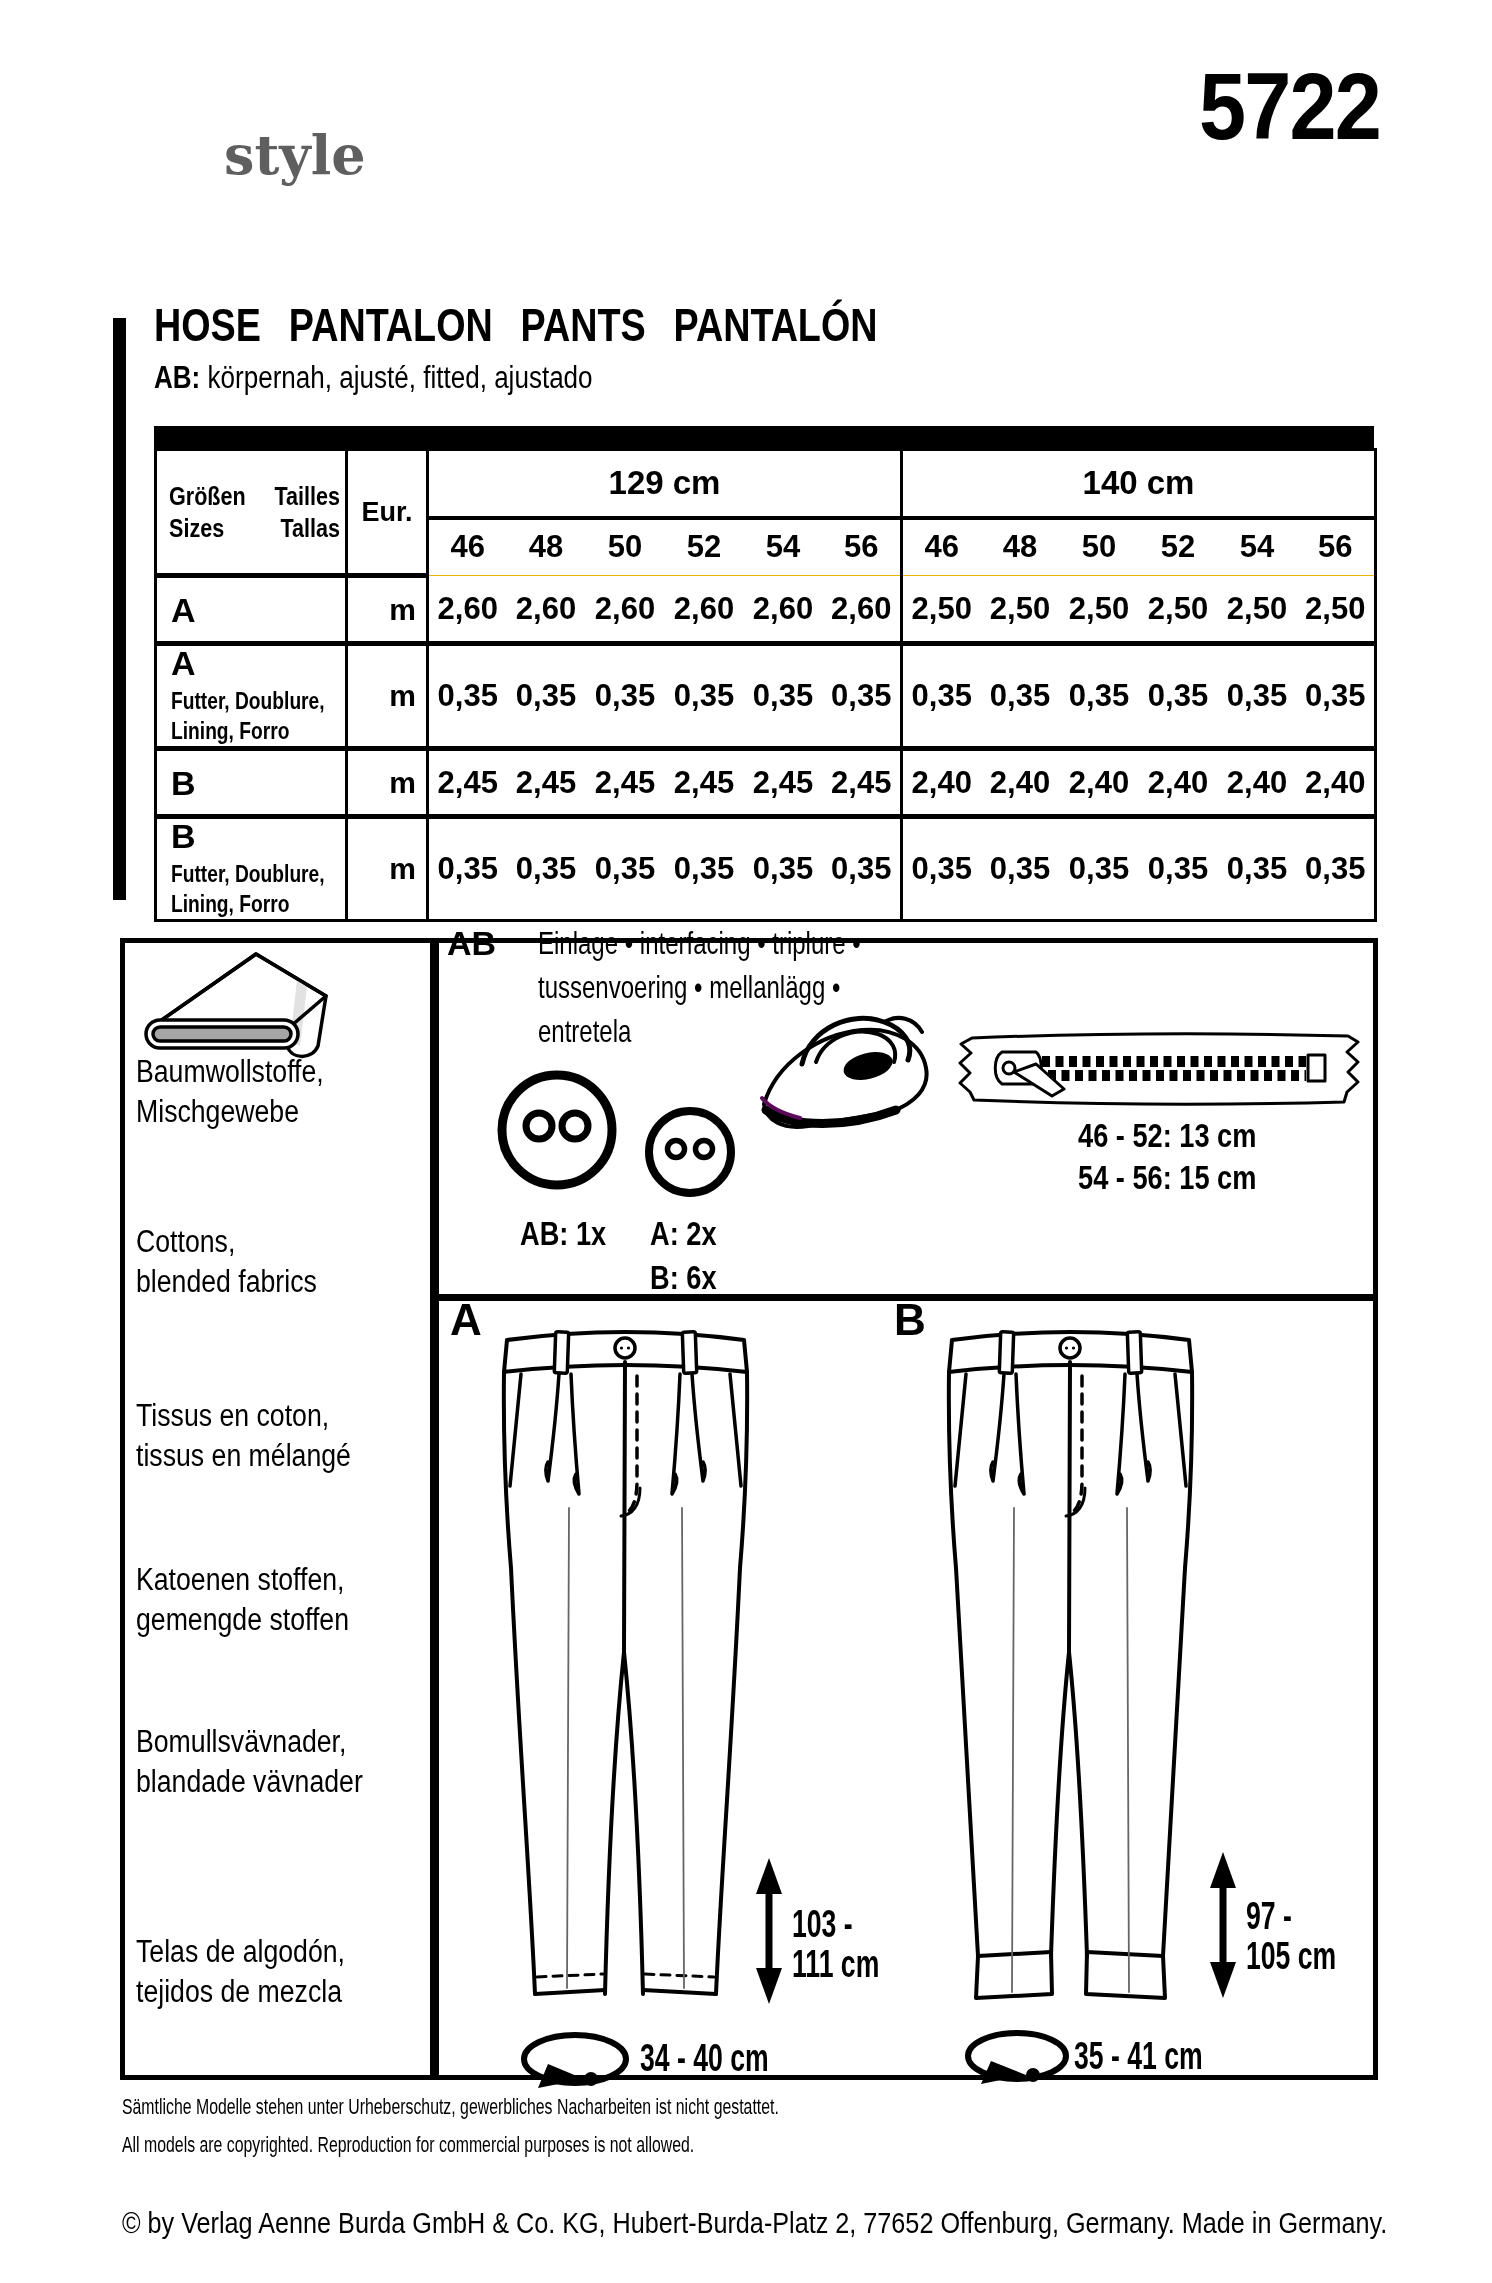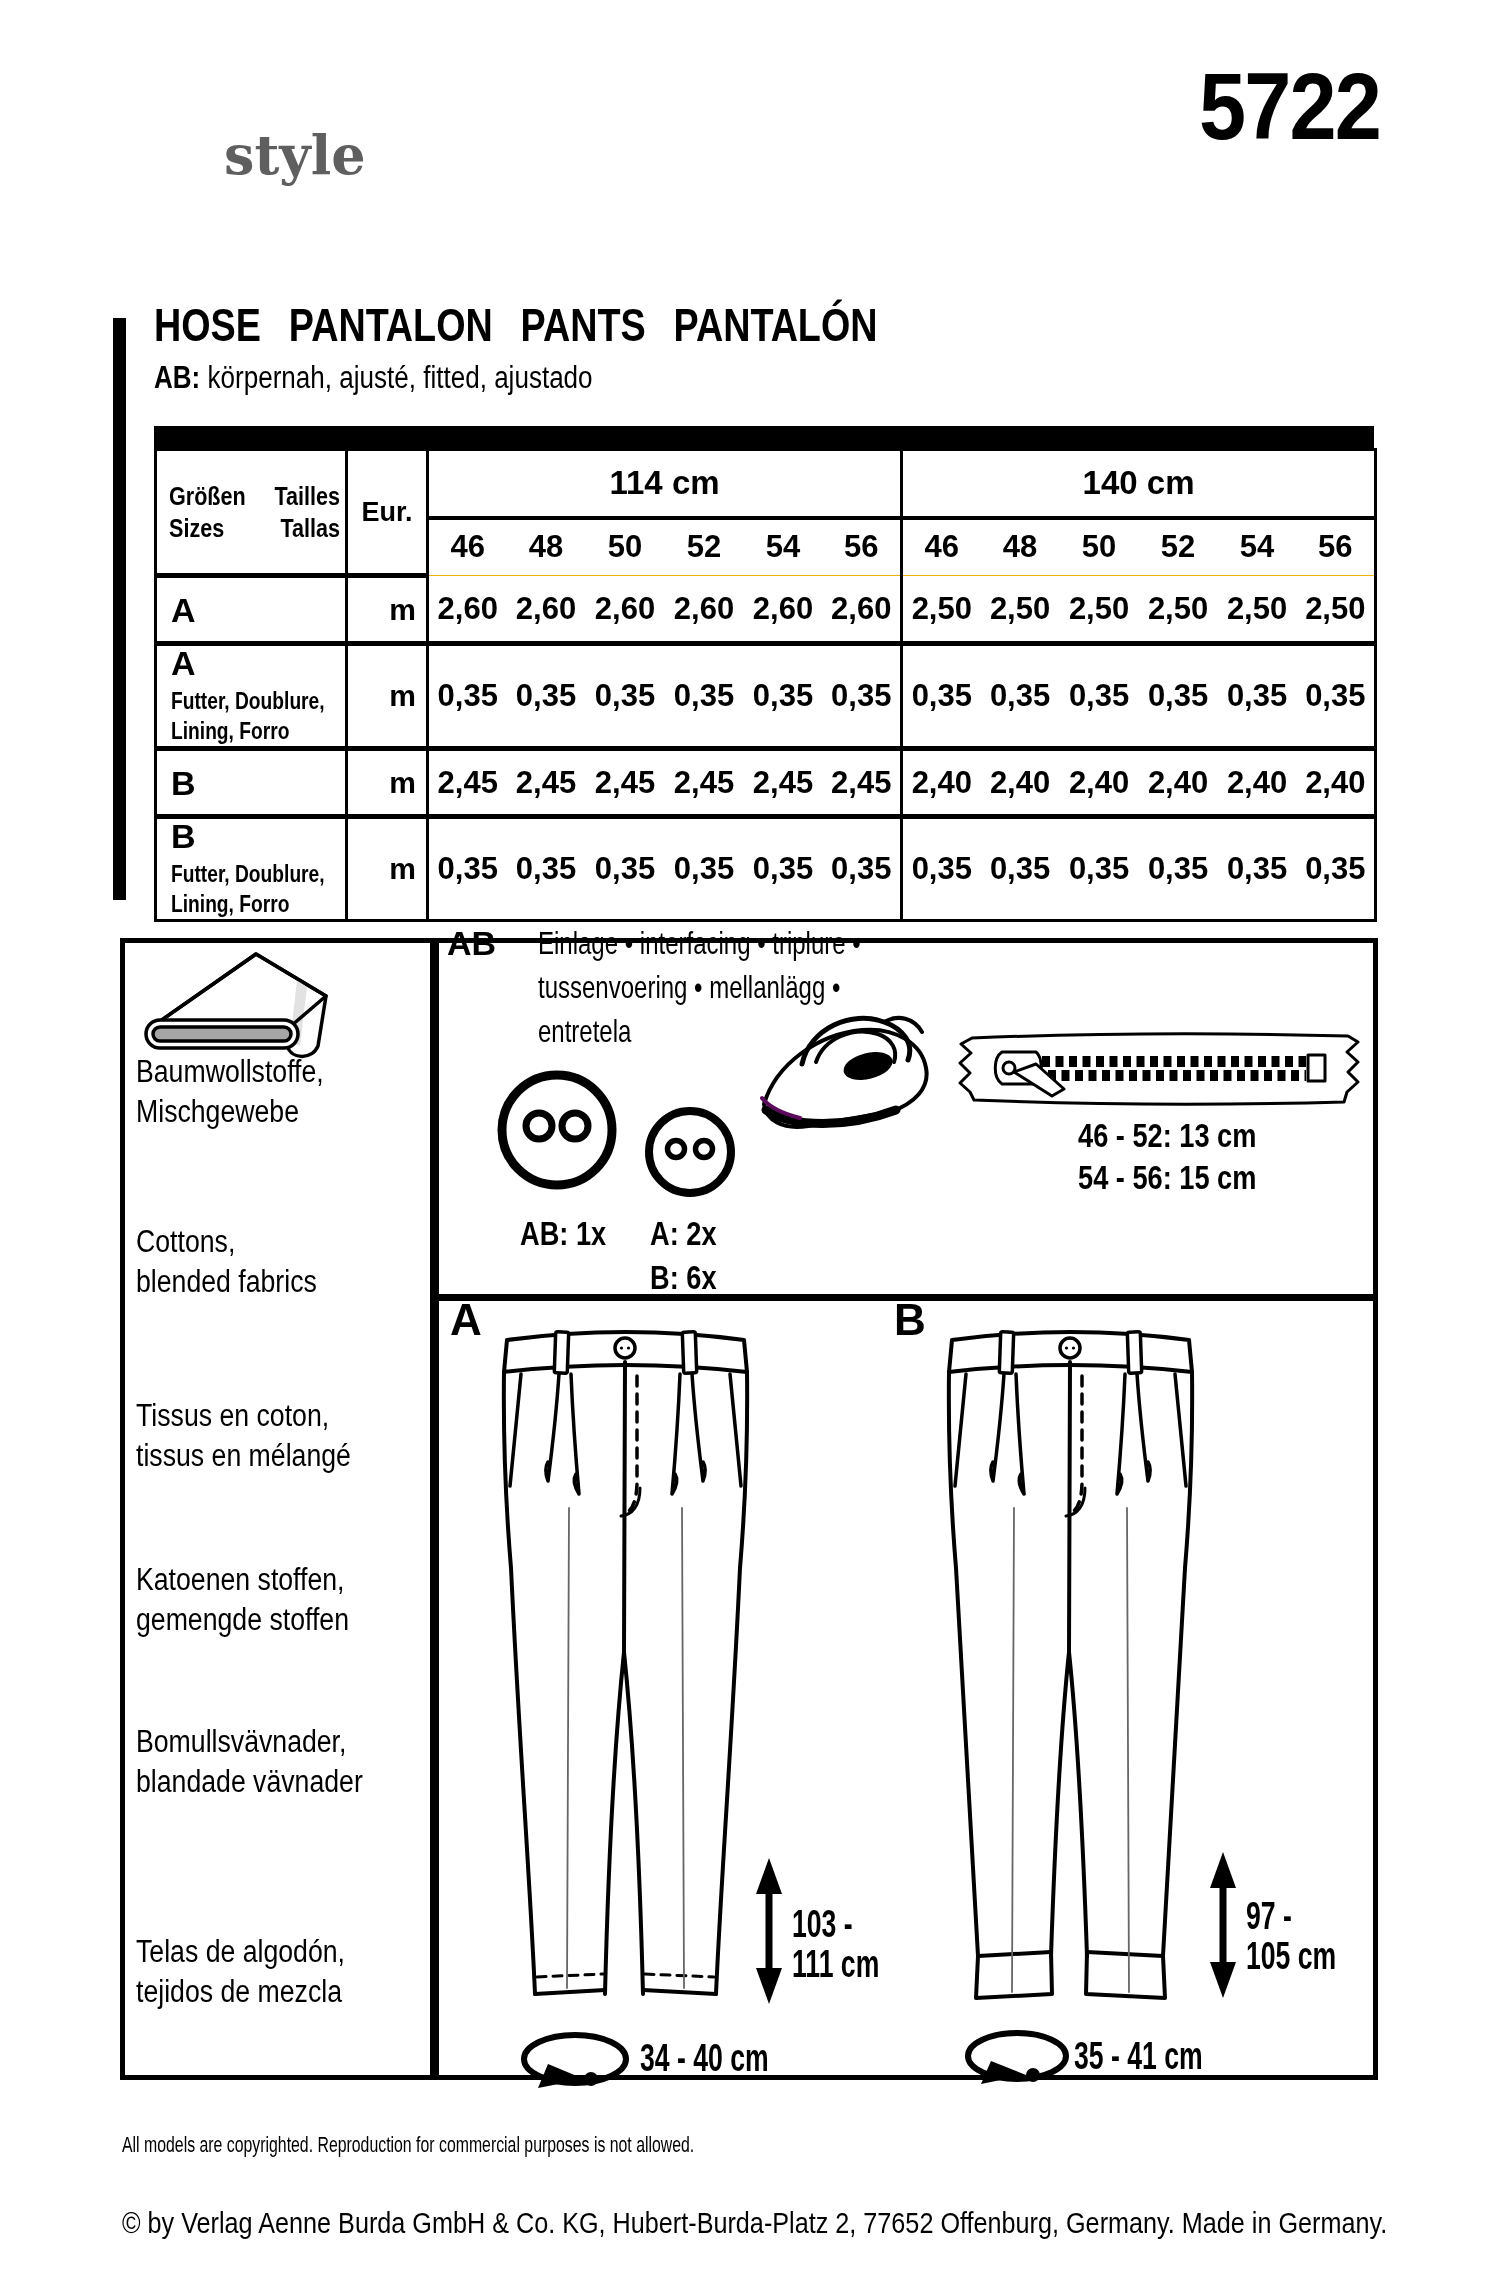--- a/index.html
+++ b/index.html
@@ -106,21 +106,21 @@
           <div class="lblhead-line">
             <span>Größen</span>
             <span>Tailles</span>
           </div>
           <div class="lblhead-line">
             <span>Sizes</span>
             <span>Tallas</span>
           </div>
         </td>
         <td class="eurhead" rowspan="2">Eur.</td>
-        <td class="grouphead g1" colspan="6">114 cm</td>
+        <td class="grouphead g1" colspan="6">129 cm</td>
         <td class="grouphead" colspan="6">140 cm</td>
       </tr>
       <tr id="size-row">
             <td>46</td>
             <td>48</td>
             <td>50</td>
             <td>52</td>
             <td>54</td>
             <td class="gdiv">56</td>
             <td>46</td>
@@ -372,16 +372,17 @@
     <span class="cx70">97 -</span><br>
     <span class="cx70">105 cm</span>
   </div>
   <svg style="left:964px;top:2030px" width="106" height="54" viewBox="0 0 106 54">
     <ellipse cx="53" cy="26" rx="49" ry="23" fill="none" stroke="#000" stroke-width="6"></ellipse>
     <polygon points="17,54 62,45 27,31" fill="#000"></polygon>
     <circle cx="69" cy="45" r="7" fill="#000"></circle>
   </svg>
   <div class="meas" style="left:1074px;top:2036px"><span class="cx70">35 - 41 cm</span></div>
 
+  <div class="ft-small" style="top:2096px"><span class="cx72">Sämtliche Modelle stehen unter Urheberschutz, gewerbliches Nacharbeiten ist nicht gestattet.</span></div>
   <div class="ft-small" style="top:2134px"><span class="cx72">All models are copyrighted. Reproduction for commercial purposes is not allowed.</span></div>
   <div class="ft-big" style="top:2208px"><span class="cx84">© by Verlag Aenne Burda GmbH &amp; Co. KG, Hubert-Burda-Platz 2, 77652 Offenburg, Germany. Made in Germany.</span></div>
 
 </div>
 
 </body></html>

